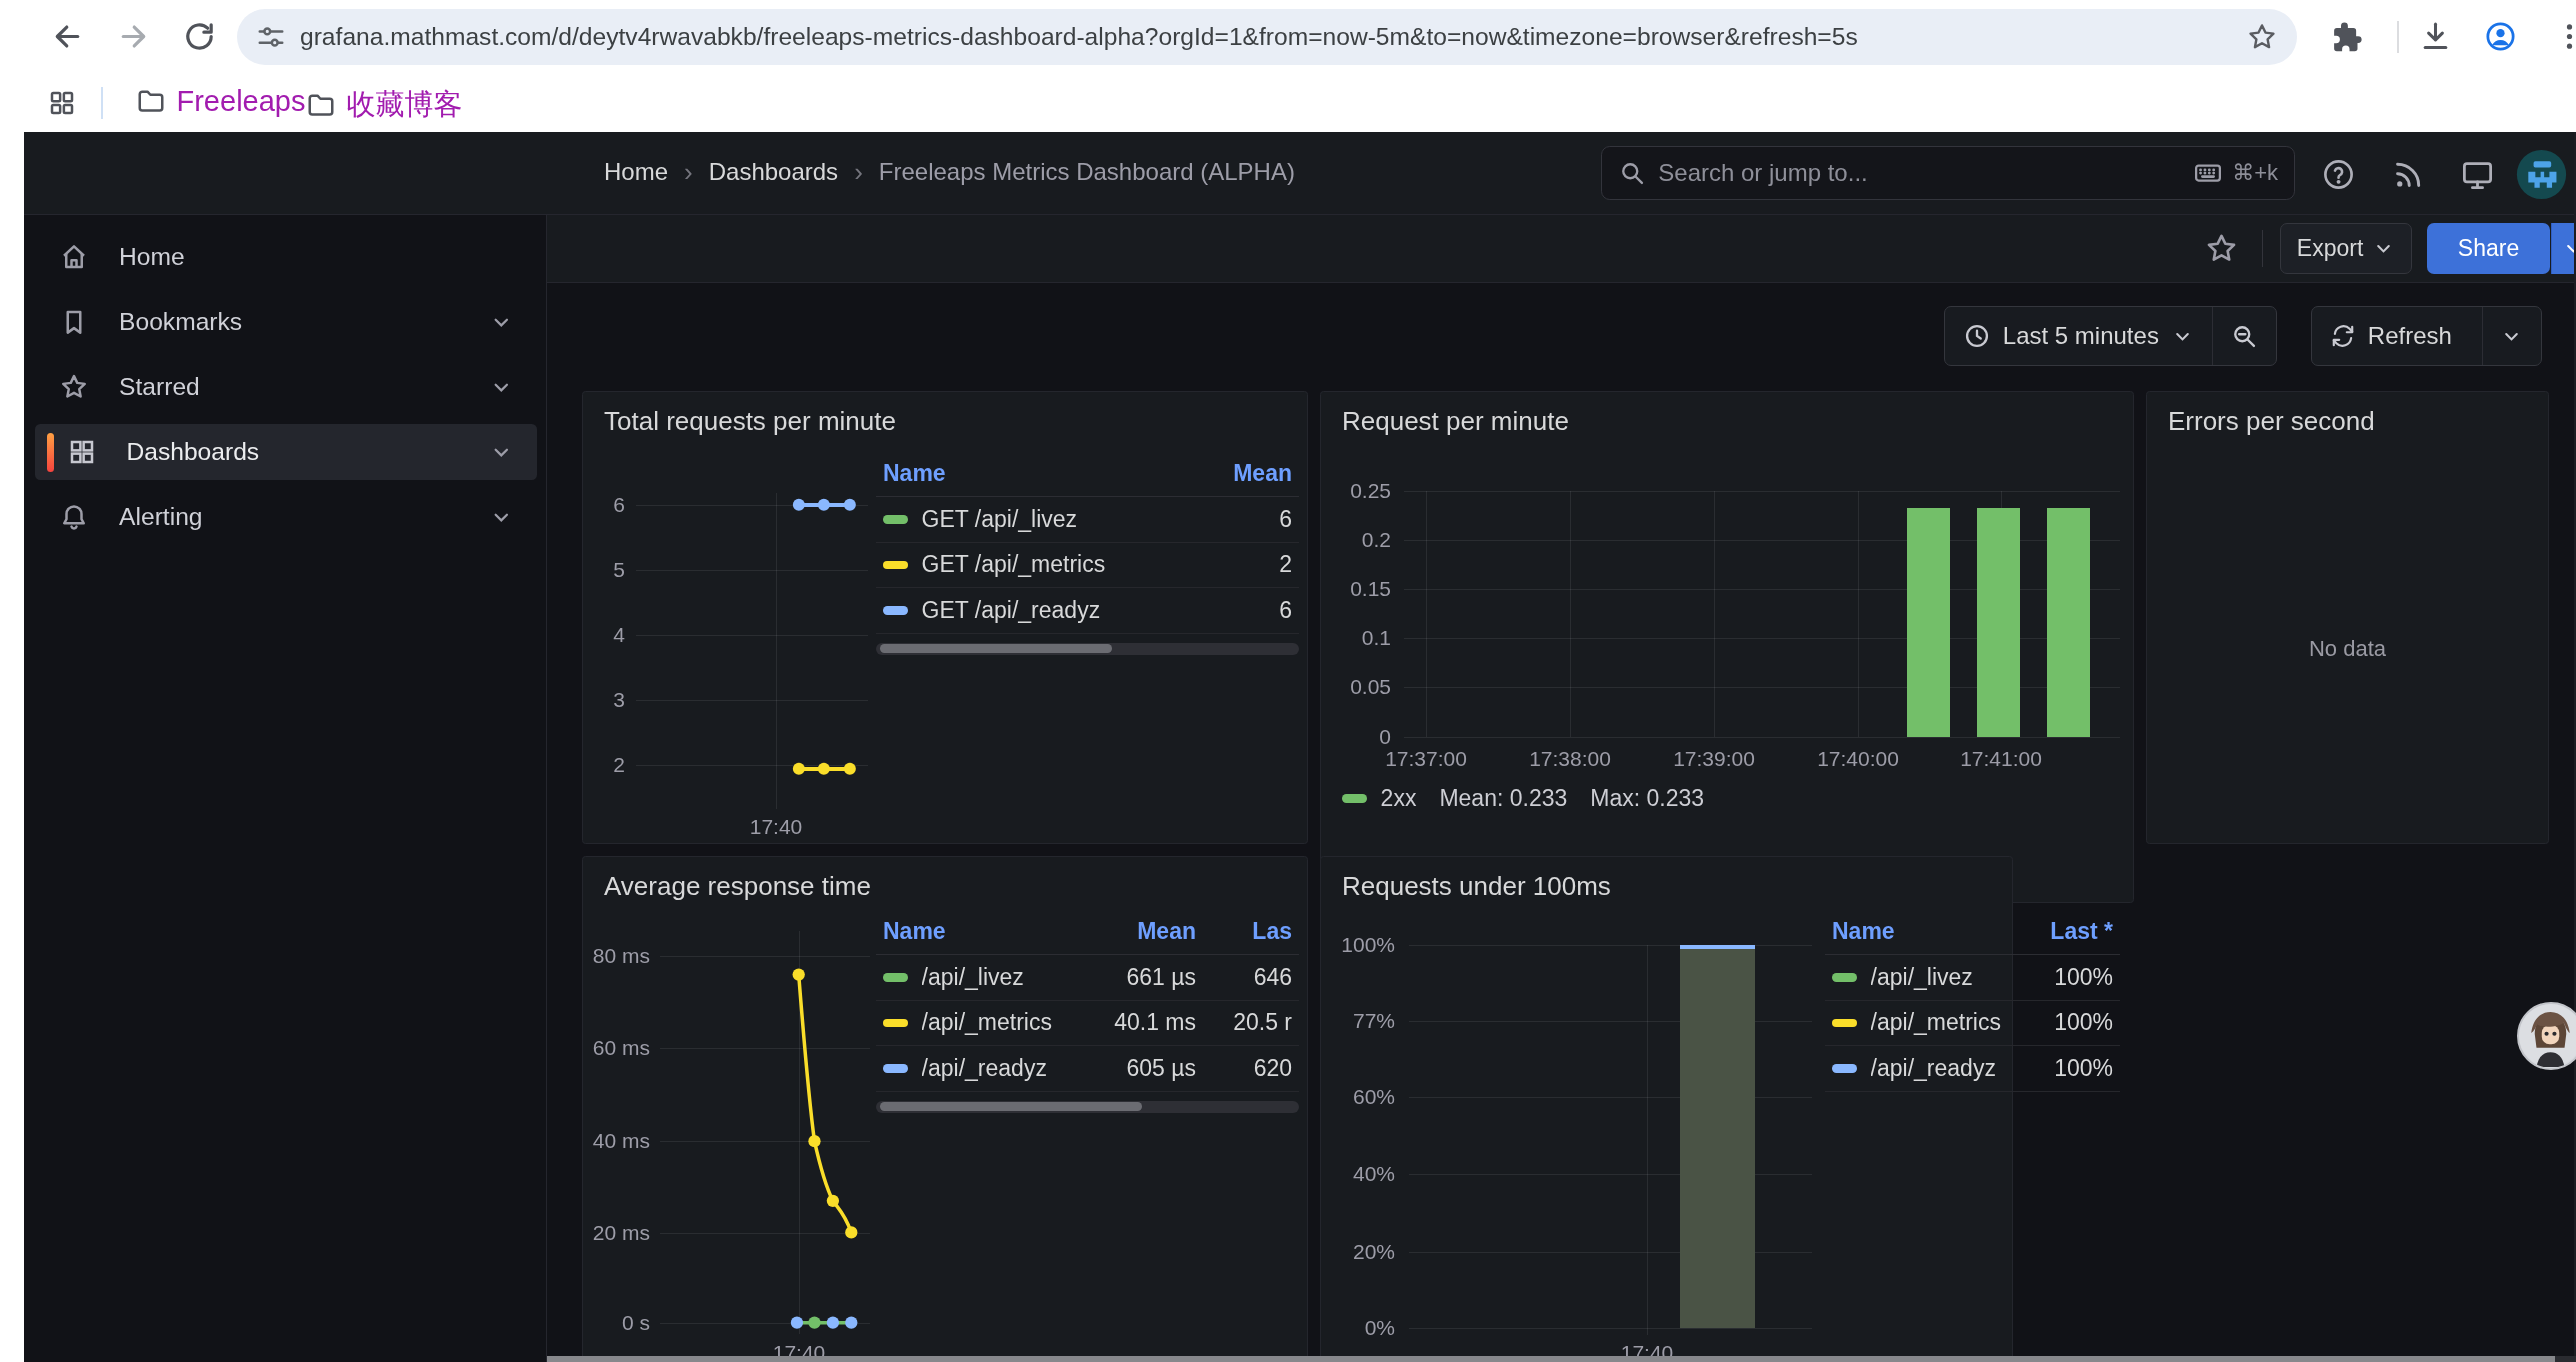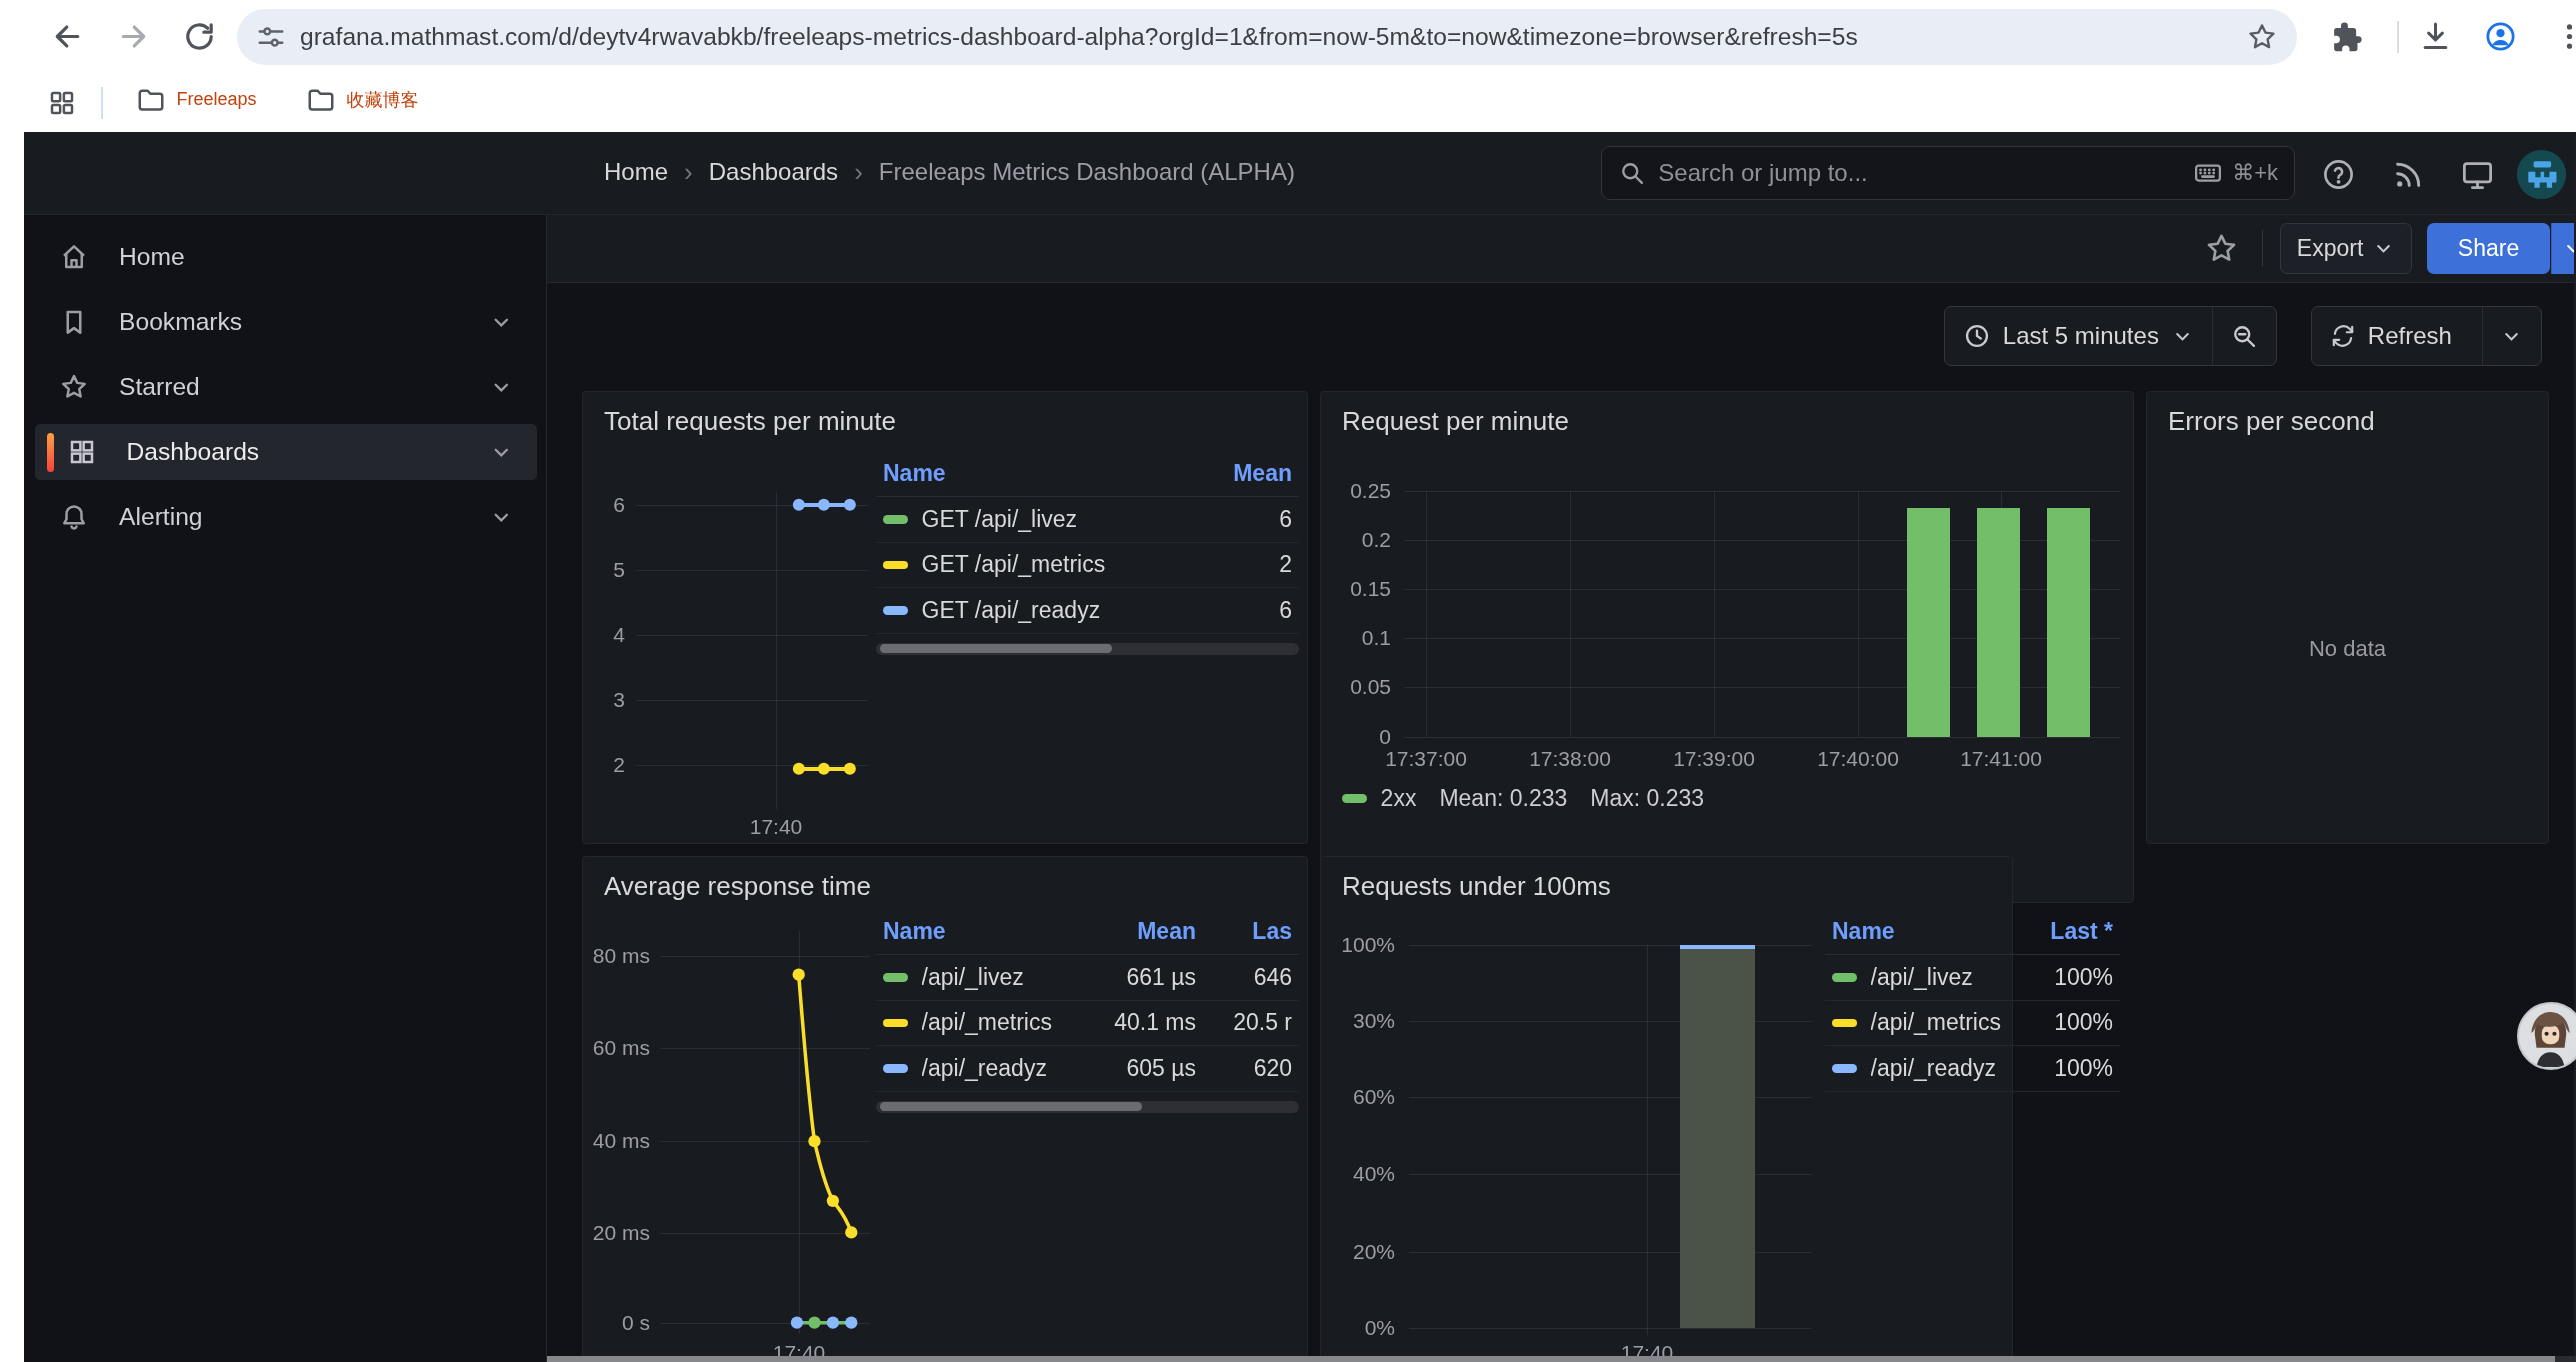--- a/index.html
+++ b/index.html
@@ -11,21 +11,21 @@
   svg{display:block;}
 
   
   .btoolbar{position:absolute;left:0;top:0;width:2576px;height:74px;background:#ffffff;}
   .bbar{position:absolute;left:0;top:74px;width:2576px;height:58px;background:#ffffff;border-bottom:0.9px solid #e8e8e8;}
   .bicon{color:#50535a;}
   .bicon.dim{color:#a7abb0;}
   .url-pill{position:absolute;left:213px;top:8.8px;width:2060px;height:56px;border-radius:28px;
             background:#e9eef6;display:flex;align-items:center;padding:0 19px;box-sizing:border-box;}
   .url-text{font-size:24.6px;color:#3c4043;white-space:nowrap;overflow:hidden;flex:1;margin-left:14px;}
-  .bm-label{font-size:18px;color:#c2410c;margin-left:10.5px;}
+  .bm-label{font-size:29px;color:#a21caf;margin-left:10.5px;}
   .vsep-l{width:1.8px;height:32px;background:#dcdde0;}
 
   
   .gf{position:absolute;left:0;top:132px;width:2576px;height:1231px;background:#111217;color:#d8d9da;}
   .gf-header{position:absolute;left:0;top:0;width:2576px;height:83px;background:#181b1f;border-bottom:0.9px solid #25262e;box-sizing:border-box;}
   .gf-header-left{position:absolute;left:0;top:0;width:523px;height:82px;border-right:0.9px solid #25262e;box-sizing:border-box;display:flex;align-items:center;}
   .brand{font-size:27px;color:#d8d9da;margin-left:23px;}
   .crumb{font-size:24px;color:#d8d9da;}
   .crumb.cur{color:#9d9da8;}
   .crumb-sep{color:#74757d;font-size:26px;margin:0 16px;}
@@ -519,21 +519,21 @@
         </div>
         <div class="lt-scroll">
             <div class="lt-thumb" style="width:62%;"></div>
           </div>
       </div>
     </div>
 
     <div class="panel" style="left:1296px;top:724px;width:693px;height:507px;">
       <div class="ptitle">Requests under 100ms</div>
       <div class="ytick" style="left:0;top:88px;width:74px;">100%</div>
-      <div class="ytick" style="left:0;top:164px;width:74px;">30%</div>
+      <div class="ytick" style="left:0;top:164px;width:74px;">77%</div>
       <div class="ytick" style="left:0;top:240px;width:74px;">60%</div>
       <div class="ytick" style="left:0;top:317px;width:74px;">40%</div>
       <div class="ytick" style="left:0;top:395px;width:74px;">20%</div>
       <div class="ytick" style="left:0;top:471px;width:74px;">0%</div>
       <div class="gridh" style="left:88px;top:88px;width:403px;"></div>
       <div class="gridh" style="left:88px;top:164px;width:403px;"></div>
       <div class="gridh" style="left:88px;top:240px;width:403px;"></div>
       <div class="gridh" style="left:88px;top:317px;width:403px;"></div>
       <div class="gridh" style="left:88px;top:395px;width:403px;"></div>
       <div class="gridh" style="left:88px;top:471px;width:403px;"></div>

